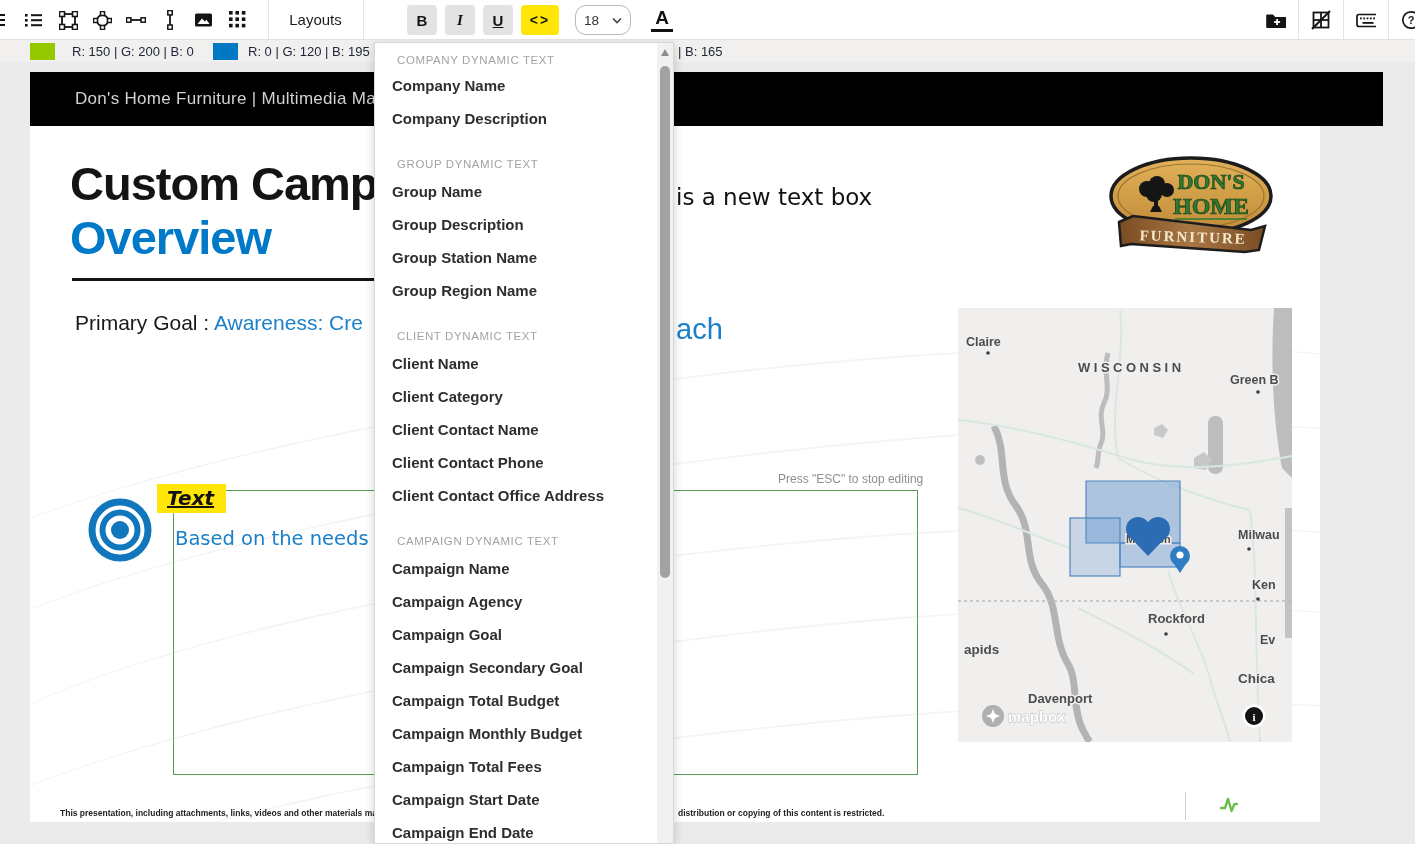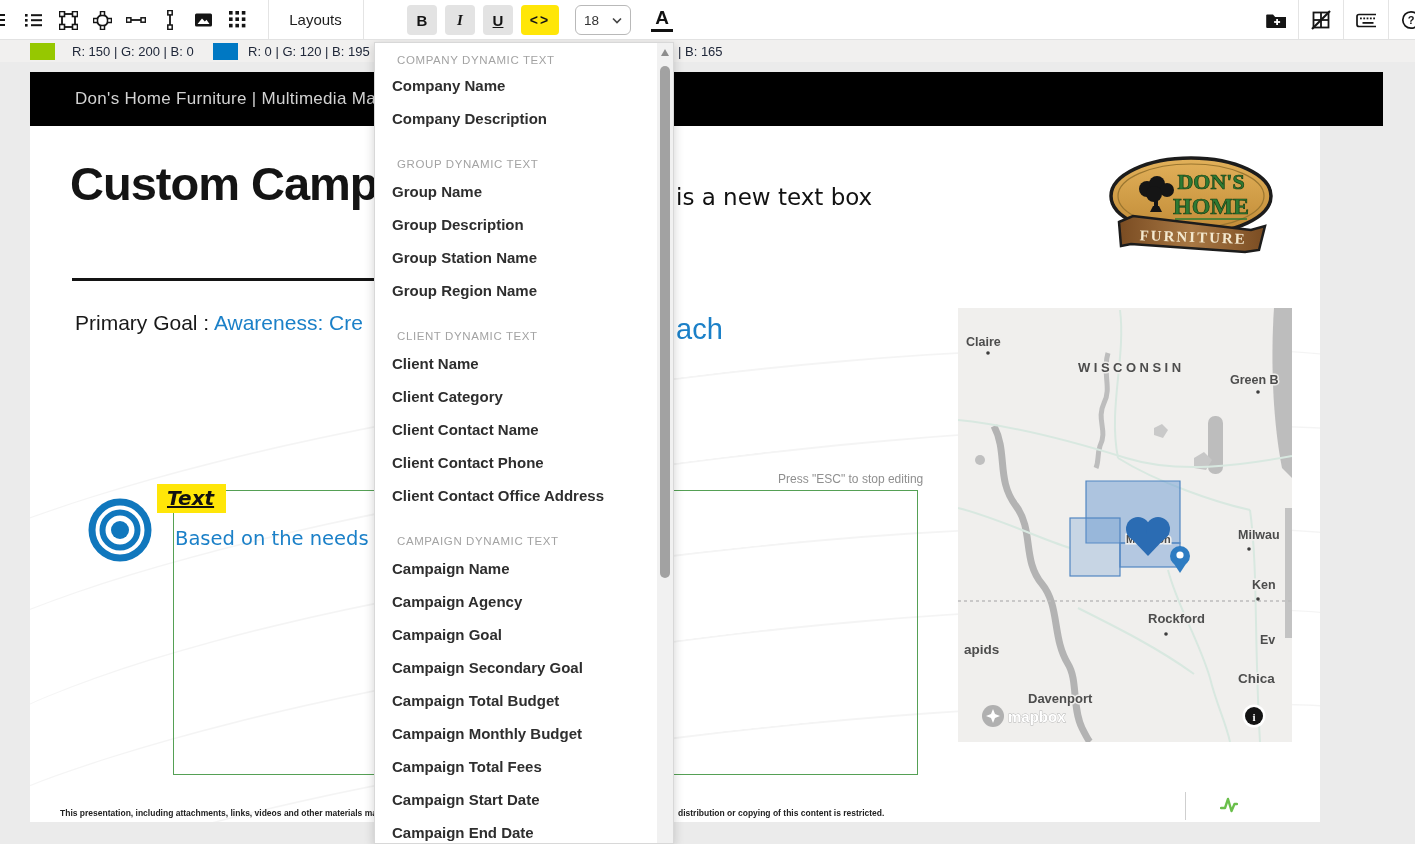--- a/index.html
+++ b/index.html
@@ -22,21 +22,21 @@
   .fmt-group { position:absolute; left:407px; top:5px; display:flex; align-items:center; gap:8px; }
   .fmt-btn {
     width:30px; height:30px; border-radius:4px; background:#e3e3e3;
     display:flex; align-items:center; justify-content:center;
     font-size:15px; font-weight:bold; color:#141414;
   }
   .fmt-btn.italic { font-family:"Liberation Serif", serif; font-style:italic; }
   .fmt-btn.underline span { text-decoration:underline; }
   .fmt-btn.code { width:38px; background:#ffe608; letter-spacing:2px; font-size:14px; }
   .size-select {
-    width:56px; height:30px; border:1px solid #b9b9b9; border-radius:6px; background:#fff;
+    width:56px; height:30px; border:1px solid #b9b9b9; border-radius:11px; background:#fff;
     display:flex; align-items:center; justify-content:space-between; padding:0 8px;
     font-size:13.5px; color:#333; margin-left:8px;
   }
   .color-btn { margin-left:12px; display:flex; flex-direction:column; align-items:center; }
   .color-btn .a { font-size:19px; font-weight:bold; color:#111; line-height:20px; }
   .color-btn .bar { width:22px; height:3.5px; background:#111; margin-top:1px; }
   .tb-right { position:absolute; right:4px; top:0; height:40px; display:flex; align-items:center; }
   .tb-right .tb-ic { margin:0 12px; }
   .tb-right .sep { width:1px; height:40px; background:#e4e4e4; }
 
@@ -251,20 +251,21 @@
 
   <div id="page">
 
     <div class="swirl" style="width:1700px; height:320px; left:-180px; top:250px; transform:rotate(-7deg);"></div>
     <div class="swirl" style="width:1700px; height:300px; left:-140px; top:330px; transform:rotate(-7deg);"></div>
     <div class="swirl" style="width:1700px; height:340px; left:-120px; top:420px; transform:rotate(-6deg);"></div>
     <div class="swirl" style="width:1700px; height:320px; left:-160px; top:510px; transform:rotate(-7deg);"></div>
     <div class="swirl" style="width:1700px; height:300px; left:-100px; top:600px; transform:rotate(-6deg);"></div>
 
     <div class="abs" id="title1">Custom Camp</div>
+    <div class="abs" id="title2">Overview</div>
     <div class="abs" id="title-rule"></div>
     <div class="abs" id="title-suffix">is a new text box</div>
 
     <div class="abs" id="goal-line"><span>Primary Goal : </span><span class="v">Awareness: Cre</span></div>
     <div class="abs v" id="goal-tail" style="color:#1b80c8;">ach</div>
 
     <div class="abs" id="esc-hint">Press "ESC" to stop editing</div>
     <div class="abs" id="green-box"></div>
 
     <div class="abs" style="left:58px; top:372px;">

